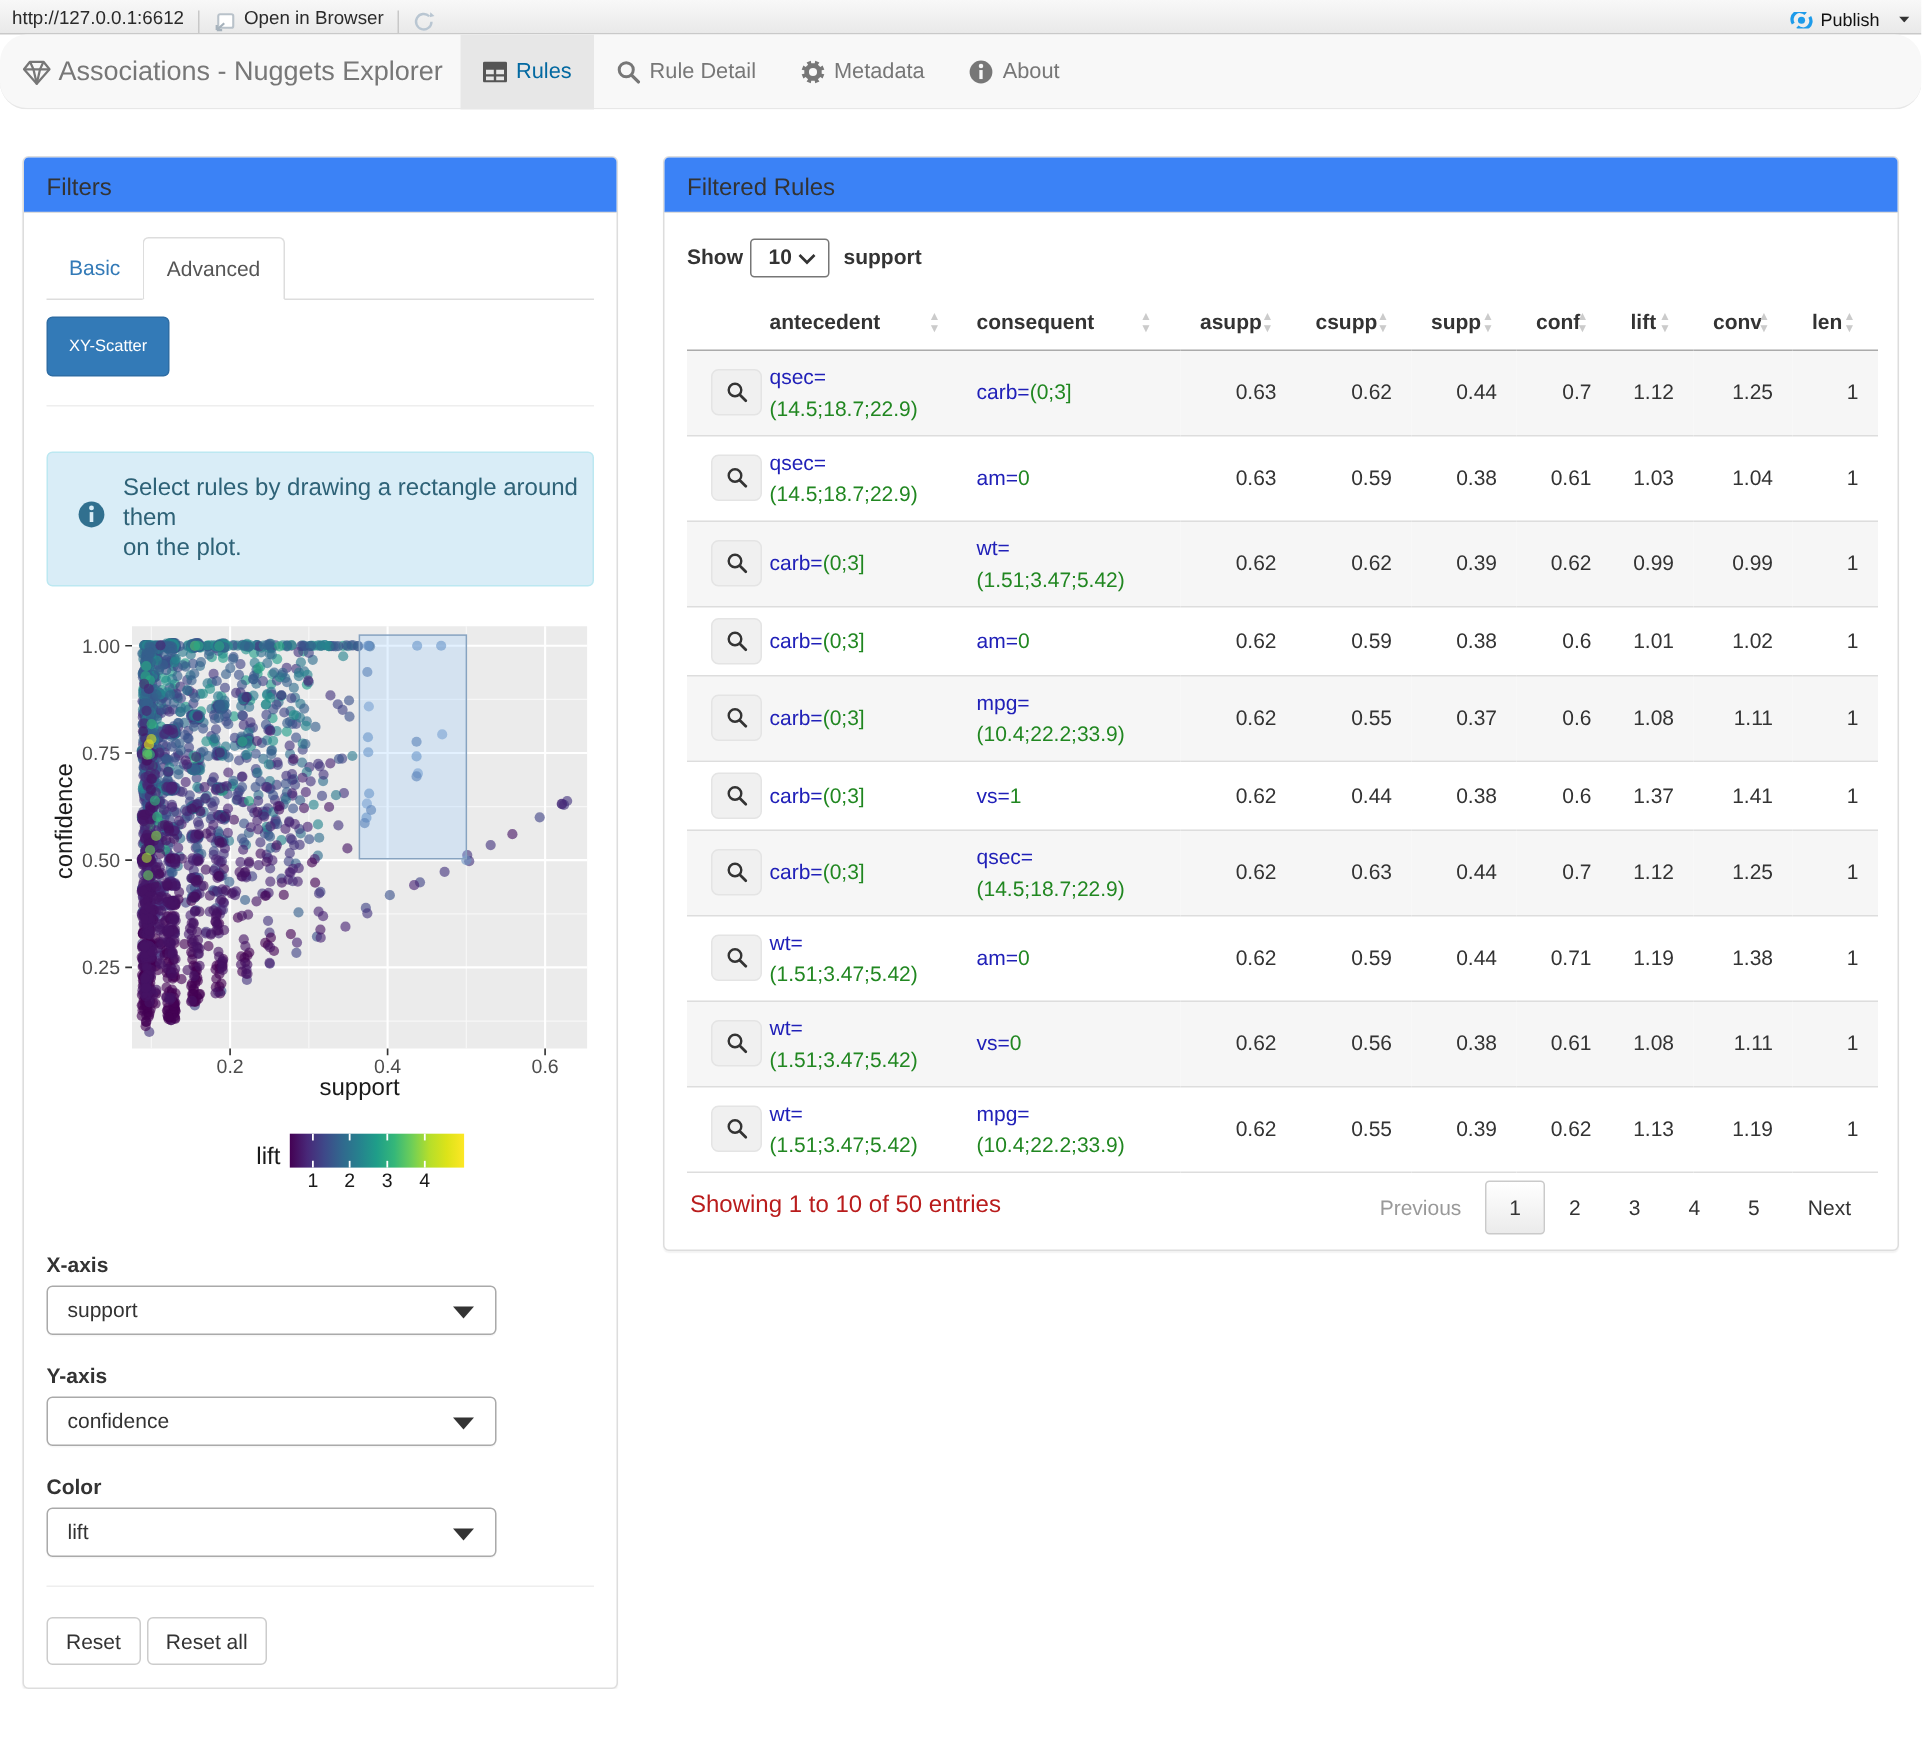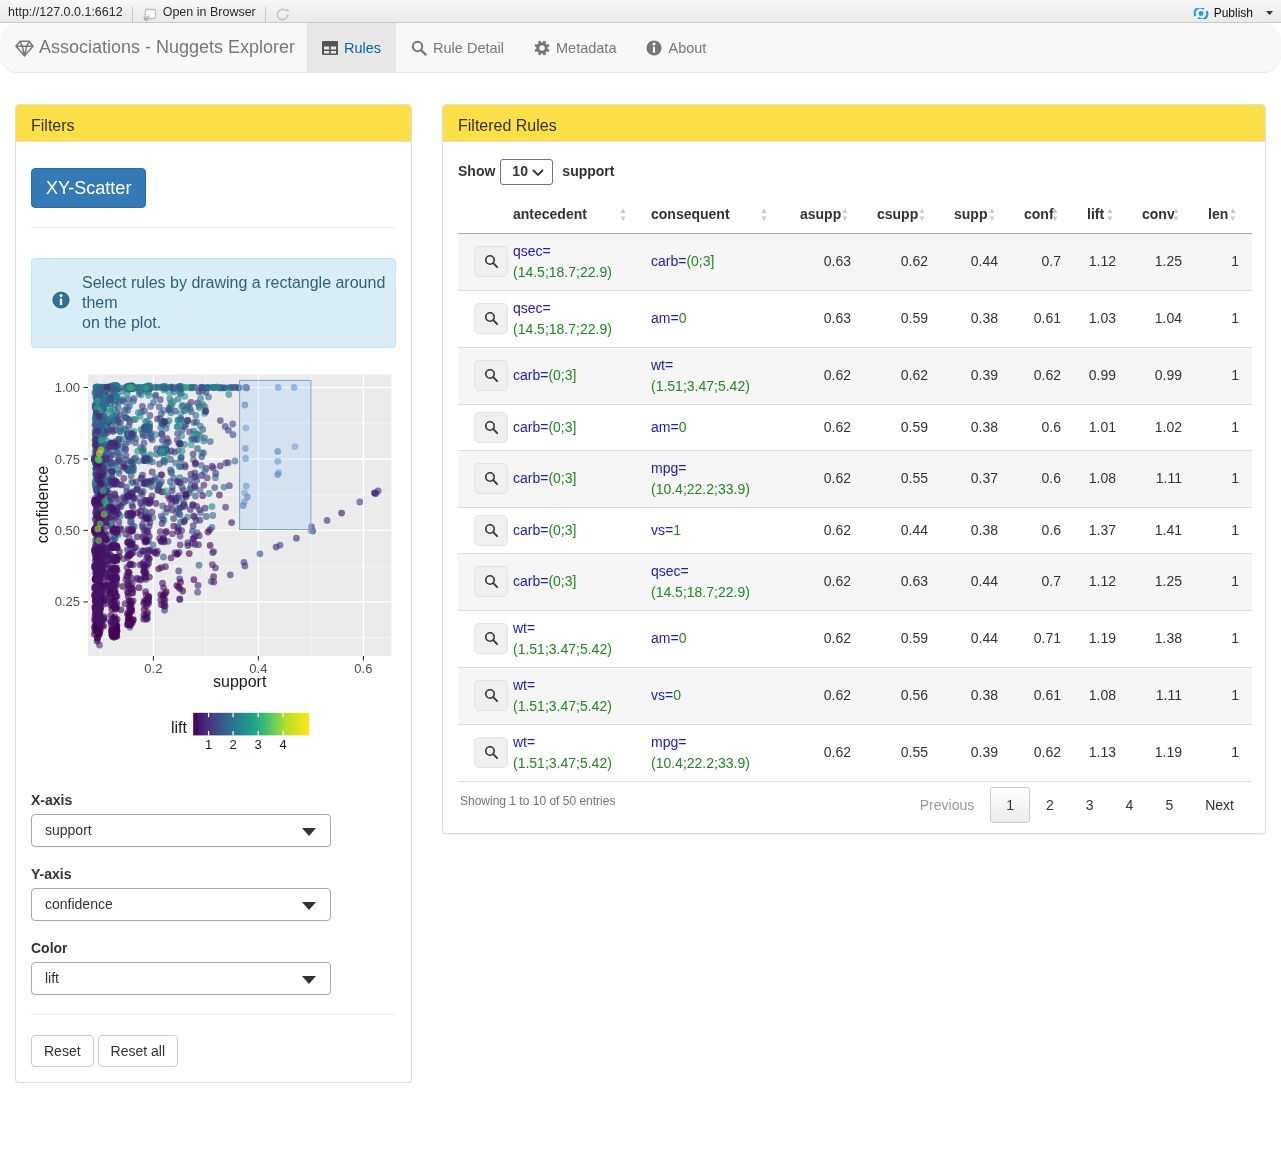--- a/index.html
+++ b/index.html
@@ -16,29 +16,29 @@
 .nav { position:absolute; left:307px; top:0; display:flex; }
 .nav a { display:flex; align-items:center; height:50px; padding:0 15px; color:#777; font-size:14.5px; text-decoration:none; }
 .nav a.active { background:#e7e7e7; color:#0369a1; }
 .nav a svg, .nav a .icf { margin-right:6px; }
 .icf { display:inline-flex; }
 .container { padding:0 15px; margin-top:31px; }
 .row { display:flex; align-items:flex-start; margin:0 -15px; }
 .col-l { width:427px; padding:0 15px; flex:none; }
 .col-r { width:854px; padding:0 15px; flex:none; }
 .panel { border:1px solid #ddd; border-radius:4px; background:#fff; box-shadow:0 1px 1px rgba(0,0,0,.05); }
-.panel-heading { background:#fde047; border-bottom:1px solid #ddd; border-radius:3px 3px 0 0; padding:12px 15px 6px; }
+.panel-heading { background:#3b82f6; border-bottom:1px solid #ddd; border-radius:3px 3px 0 0; padding:12px 15px 6px; }
 .panel-title { font-size:16px; color:#333; line-height:18px; }
 .panel-body { padding:15px; }
 
 .tabs { display:flex; border-bottom:1px solid #ddd; margin-top:1px; }
 .tabs a { padding:10px 15px; font-size:14px; line-height:20px; text-decoration:none; color:#337ab7; margin-bottom:-1px; }
 .tabs a.active { color:#555; background:#fff; border:1px solid #ddd; border-bottom-color:#fff; border-radius:4px 4px 0 0; }
 .btn-primary { display:inline-block; margin-top:11px; background:#337ab7; border:1px solid #2e6da4; color:#fff;
-  font-size:18px; line-height:20px; padding:9px 14px; border-radius:4px; }
+  font-size:11px; line-height:20px; padding:9px 14px; border-radius:4px; }
 hr.h1 { border:0; border-top:1px solid #eee; margin:19px 0 0 0; }
 .alert { margin-top:30px; background:#d9edf7; border:1px solid #bce8f1; border-radius:4px; color:#31708f;
   padding:14px 6px 14px 20px; display:flex; align-items:center; min-height:71px; }
 .alert .ic { flex:none; margin-right:12px; }
 .alert .tx { font-size:16px; line-height:20px; color:#2e6277; }
 .plotwrap { margin-top:19px; height:400px; }
 .lbl { font-weight:bold; font-size:14px; color:#333; margin-top:19px; margin-bottom:6px; line-height:16px; }
 .sel { position:relative; width:300px; height:33px; border:1px solid #aaa; border-radius:4px; background:#fff;
   font-size:14px; color:#333; display:flex; align-items:center; padding-left:13px;
   box-shadow:0 1px 0 rgba(0,0,0,.03); }
@@ -61,21 +61,21 @@
 table.dt td.al { text-align:left; padding-left:5px; }
 table.dt tr.odd td { background:#f6f6f6; }
 table.dt { border-bottom:1px solid #ddd; }
 .sorter { position:absolute; right:15px; top:50%; margin-top:-8px; width:8px; height:16px; color:#cbcbcb;
   font-size:8px; line-height:8px; text-align:center; }
 .mag { display:inline-flex; align-items:center; justify-content:center; width:34px; height:31px; margin-left:5px;
   background:#f0f0f0; border:1px solid #e4e4e4; border-radius:5px; }
 .tb { color:#2020b8; }
 .tg { color:#218721; }
 .dt-bottom { position:relative; height:36px; margin-top:0; }
-.dt-info { position:absolute; left:2px; top:11px; font-size:12px; color:#737373; }
+.dt-info { position:absolute; left:2px; top:11px; font-size:16px; color:#b91c1c; }
 .pag { position:absolute; right:0; top:5px; display:flex; font-size:14px; }
 .pag span { display:inline-block; padding:7px 15px; border:1px solid transparent; color:#333; line-height:20px; }
 .pag span.dis { color:#999; }
 .pag span.cur { border:1px solid #cacaca; border-radius:3px; background:linear-gradient(#fff,#ebebeb); }
 </style>
 </head>
 <body>
 <div class="toolbar">
   <span class="url">http://127.0.0.1:6612</span>
   <span class="sep"></span>
@@ -135,20 +135,24 @@
   </div>
 </div>
 <div class="container">
 <div class="row">
 <div class="col-l">
   <div class="panel">
     <div class="panel-heading">
             <div class="panel-title">Filters</div>
           </div>
     <div class="panel-body">
+      <div class="tabs">
+              <a>Basic</a>
+              <a class="active">Advanced</a>
+            </div>
       <div><span class="btn-primary">XY-Scatter</span></div>
       <hr class="h1">
       <div class="alert">
         <span class="ic"><svg width="18" height="18" viewBox="0 0 18 18">
                   <circle cx="9" cy="9" r="8.6" fill="#31708f"></circle>
                   <rect x="7.8" y="7.4" width="2.4" height="6.6" fill="#d9edf7"></rect>
                   <circle cx="9" cy="4.6" r="1.6" fill="#d9edf7"></circle>
                 </svg></span>
         <span class="tx">Select rules by drawing a rectangle around them<br>on the plot.</span>
       </div>

